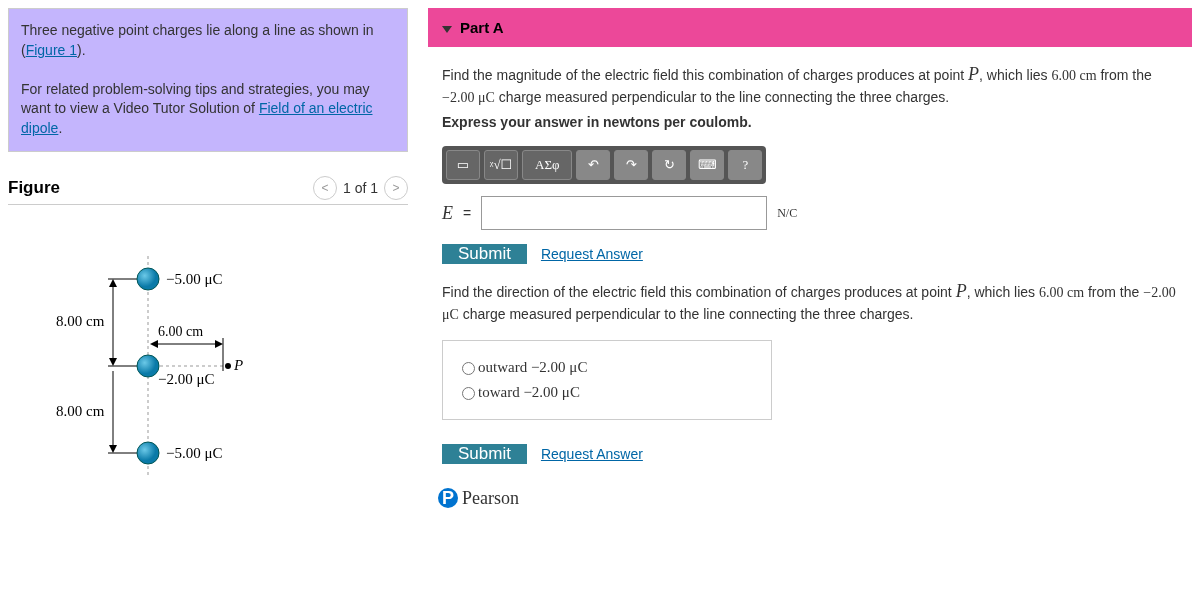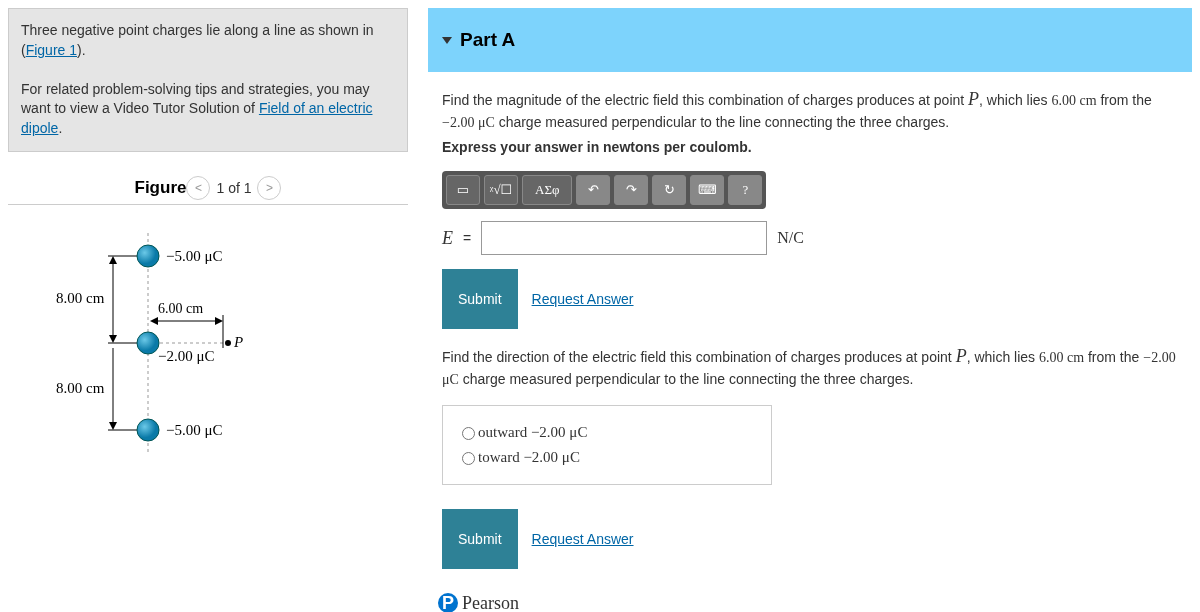--- a/index.html
+++ b/index.html
@@ -1,39 +1,39 @@
 <!DOCTYPE html>
 <html><head>
 <meta charset="utf-8">
 <style>
 body{margin:0;font-family:Arial,Helvetica,sans-serif;font-size:14px;color:#333;background:#fff}
 .wrap{display:flex;gap:20px;padding:8px}
 .left{width:400px}
-.intro{border:1px solid #ccc;background:#e5e5e5;padding:12px;margin-bottom:20px;line-height:1.4}
+.intro{border:1px solid #ccc;background:#c4b5fd;padding:12px;margin-bottom:20px;line-height:1.4}
 a{color:#0066a6;text-decoration:underline}
-.fig-hdr{display:flex;align-items:center;justify-content:center;border-bottom:1px solid #ccc;padding:4px 0;margin-bottom:8px}
+.fig-hdr{display:flex;align-items:center;justify-content:space-between;border-bottom:1px solid #ccc;padding:4px 0;margin-bottom:31px}
 .fig-hdr b{font-size:17px;color:#000}
 .nav-btn{width:22px;height:22px;border:1px solid #ccc;border-radius:50%;display:inline-flex;align-items:center;justify-content:center;color:#999;font-size:12px;cursor:pointer}
 .fig-img{width:100%;height:260px;position:relative}
 .right{flex:1}
-.part-hdr{background:#7dd3fc;padding:21px 14px;font-weight:bold;font-size:19px;color:#000;margin-bottom:14px}
+.part-hdr{background:#ec4899;padding:11px 14px;font-weight:bold;font-size:15px;color:#000;margin-bottom:14px}
 .caret{display:inline-block;border-left:5px solid transparent;border-right:5px solid transparent;border-top:7px solid #333;margin-right:8px;vertical-align:middle}
 .sect{padding:0 14px 14px 14px}
 .q{line-height:1.45}
 .instr{font-weight:bold;margin-top:6px}
 .toolbar{display:inline-flex;background:#555;border-radius:4px;padding:4px;margin:16px 0 12px 0;gap:4px}
 .tool{width:32px;height:28px;border:1px solid #888;background:#666;color:#fff;border-radius:3px;display:flex;align-items:center;justify-content:center;font-size:13px;font-family:'Times New Roman',serif}
 .tool.full{width:auto;padding:0 12px}
 .tool.light{background:#888}
 .ans{display:flex;align-items:center;gap:10px;margin-bottom:14px}
 .var{font-style:italic;font-family:'Times New Roman',serif;font-size:18px}
 .inp{border:1px solid #999;height:30px;width:280px}
-.unit{font-family:'Times New Roman',serif;font-size:16px}
+.unit{font-family:'Times New Roman',serif;font-size:12px}
 .btns{display:flex;align-items:center;gap:14px;margin-top:10px}
-.submit{background:#2e8196;color:#fff;border:none;padding:22px 16px;font-size:14px;cursor:pointer}
+.submit{background:#2e8196;color:#fff;border:none;padding:0 16px;font-size:17px;cursor:pointer}
 .opts{border:1px solid #ccc;padding:14px;margin:14px 0;display:inline-block;min-width:300px}
 .opt{display:flex;align-items:center;padding:4px 0;font-family:'Times New Roman',serif;font-size:15px}
 .muC{font-family:'Times New Roman',serif}
 .foot{text-align:left;padding:10px;font-family:'Times New Roman',serif;font-size:18px}
 .plogo{display:inline-flex;width:20px;height:20px;border-radius:50%;background:#0073cf;color:#fff;align-items:center;justify-content:center;font-weight:bold;margin-right:4px;font-family:Arial}
 svg text{font-family:'Times New Roman',serif}
 </style>
 </head>
 <body>
 

